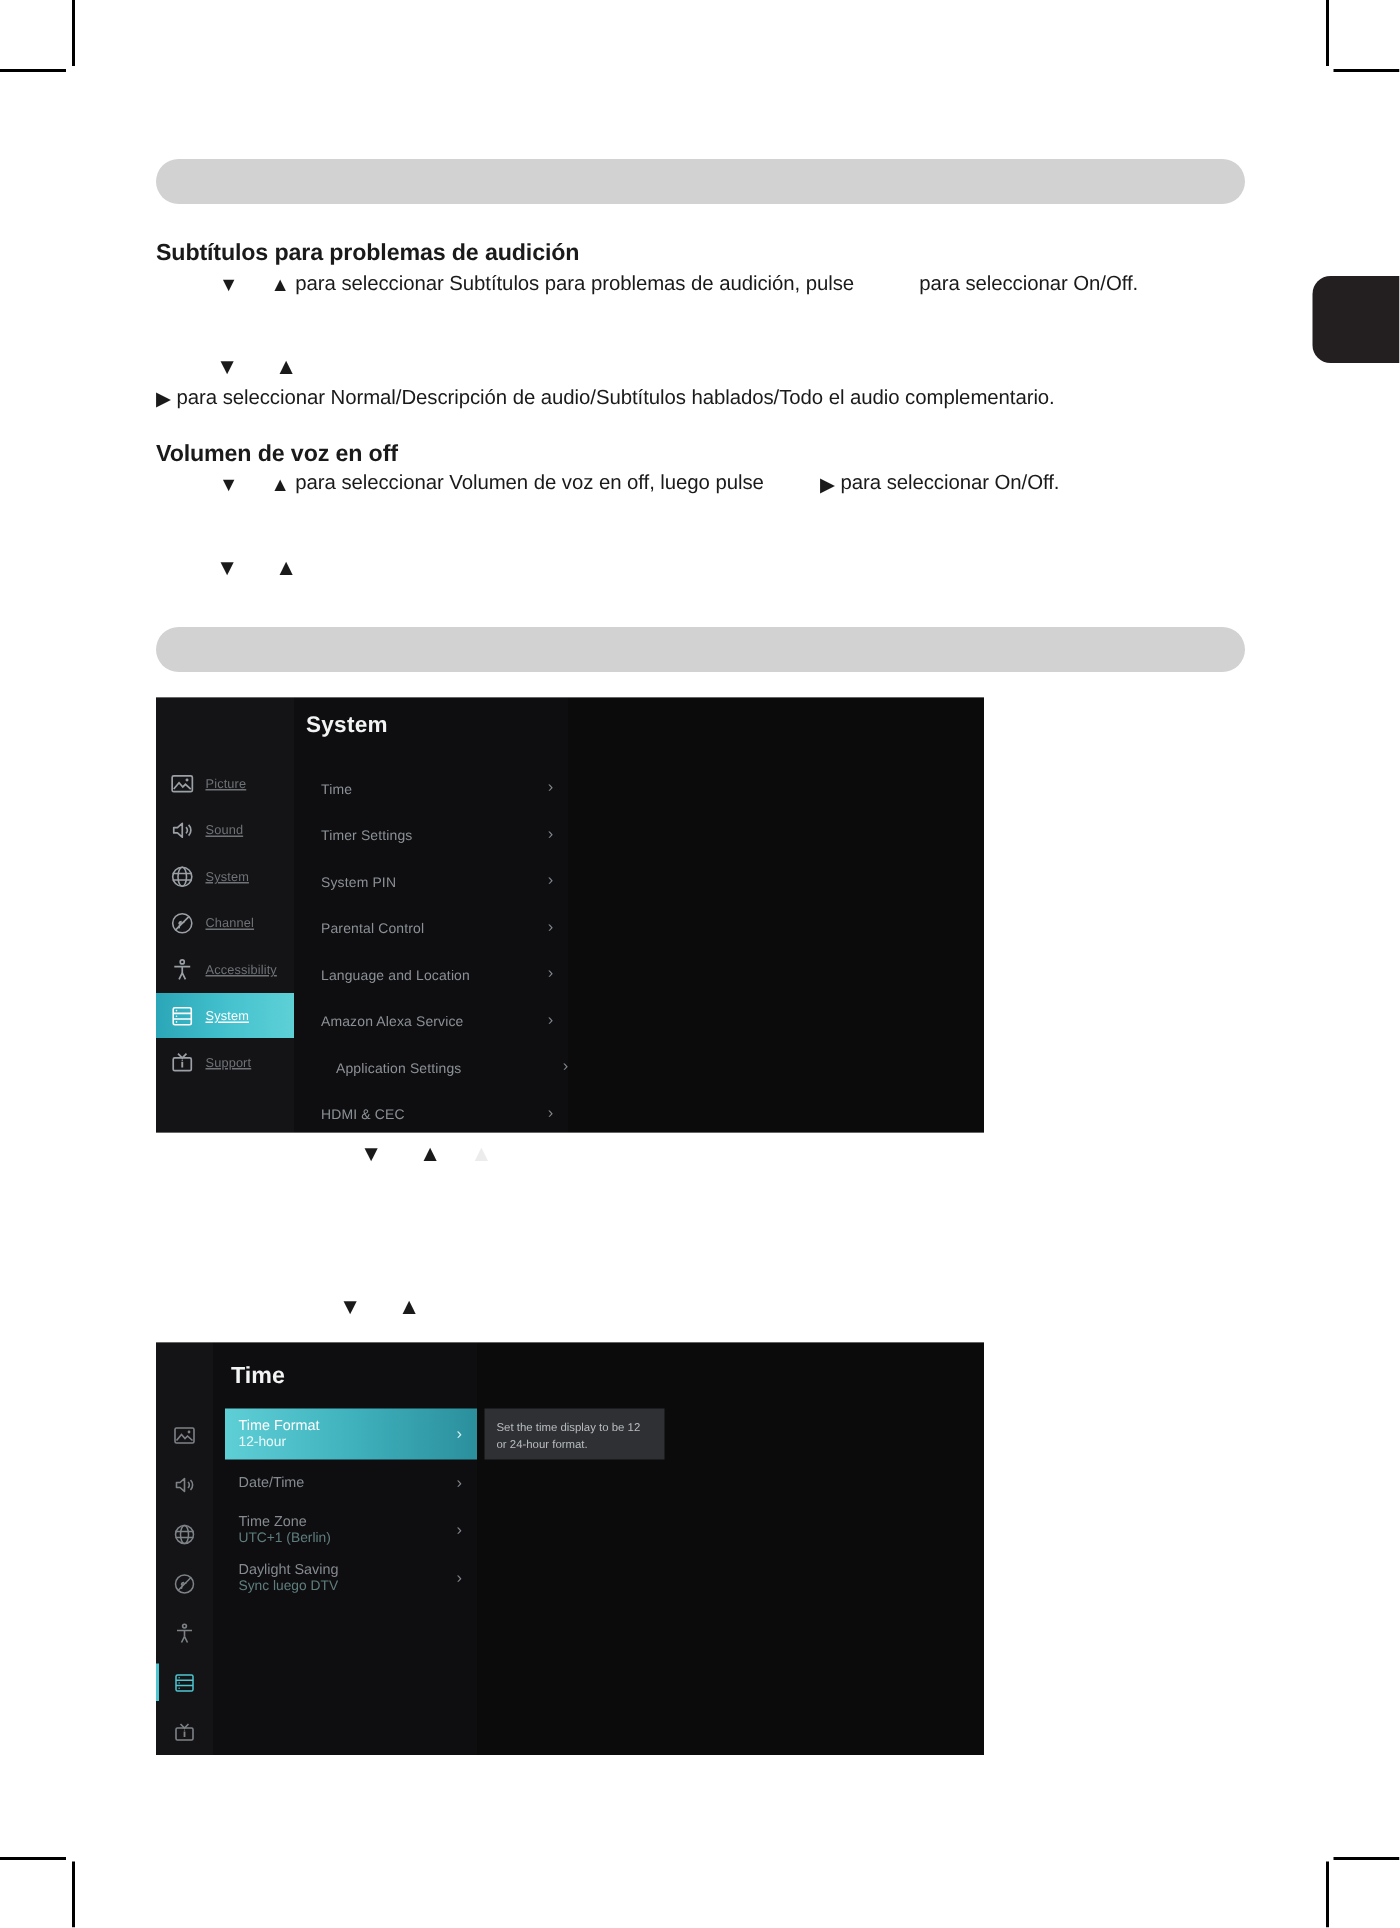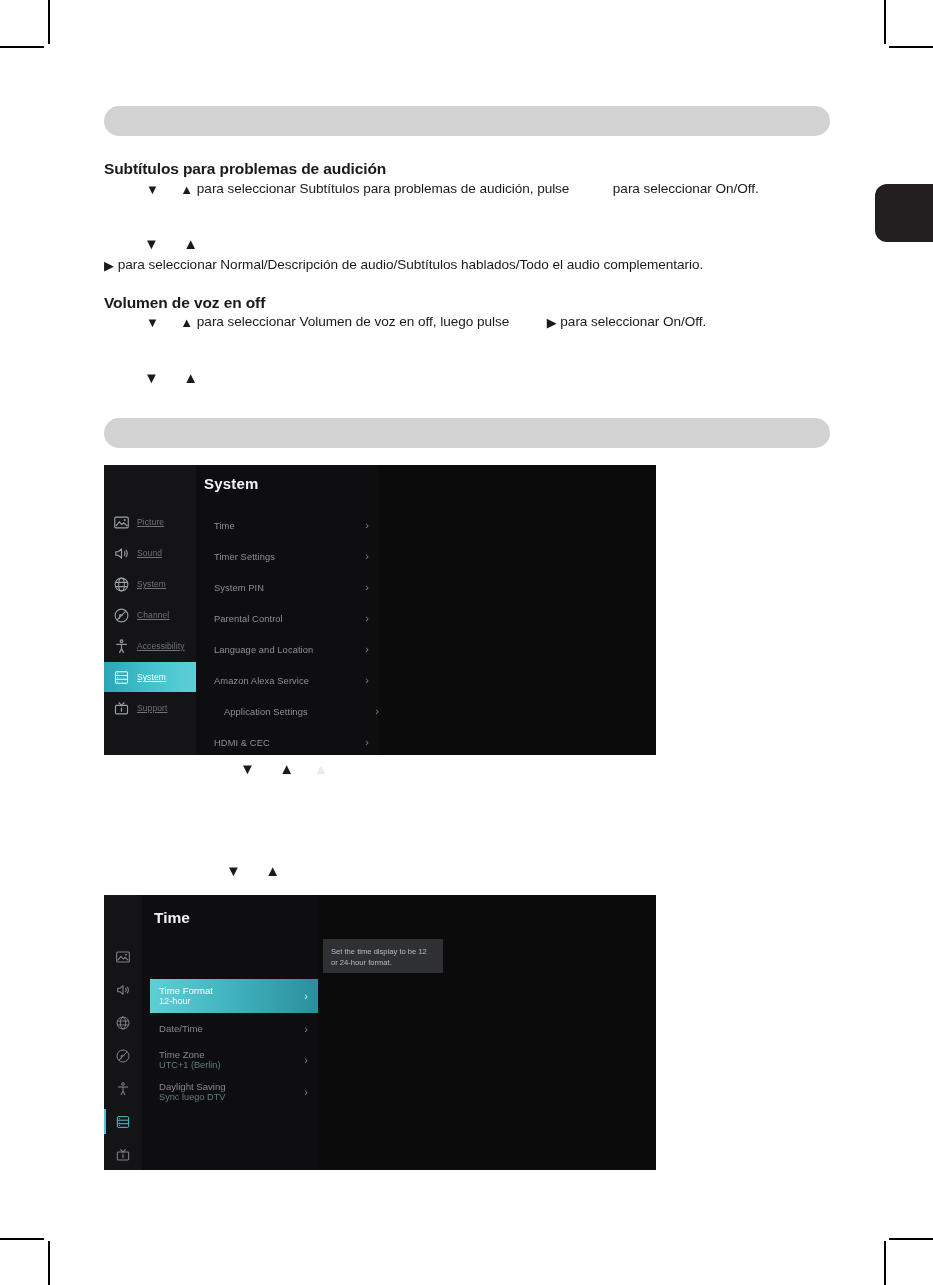--- a/index.html
+++ b/index.html
@@ -229,21 +229,20 @@
     left: 46px;
     width: 168px;
     box-sizing: border-box;
     padding: 0 10px 0 9px;
     display: flex;
     align-items: center;
     color: #808budge;
   }
   .tm-row {
     color: #848a8f;
-    margin-top: 40px;
   }
   .tm-row .labels {
     display: flex;
     flex-direction: column;
     line-height: 1.22;
   }
   .tm-row .l1 { font-size: 9.6px; }
   .tm-row .l2 { font-size: 9.2px; color: #5f7d7e; }
   .tm-row .chev {
     margin-left: auto;

